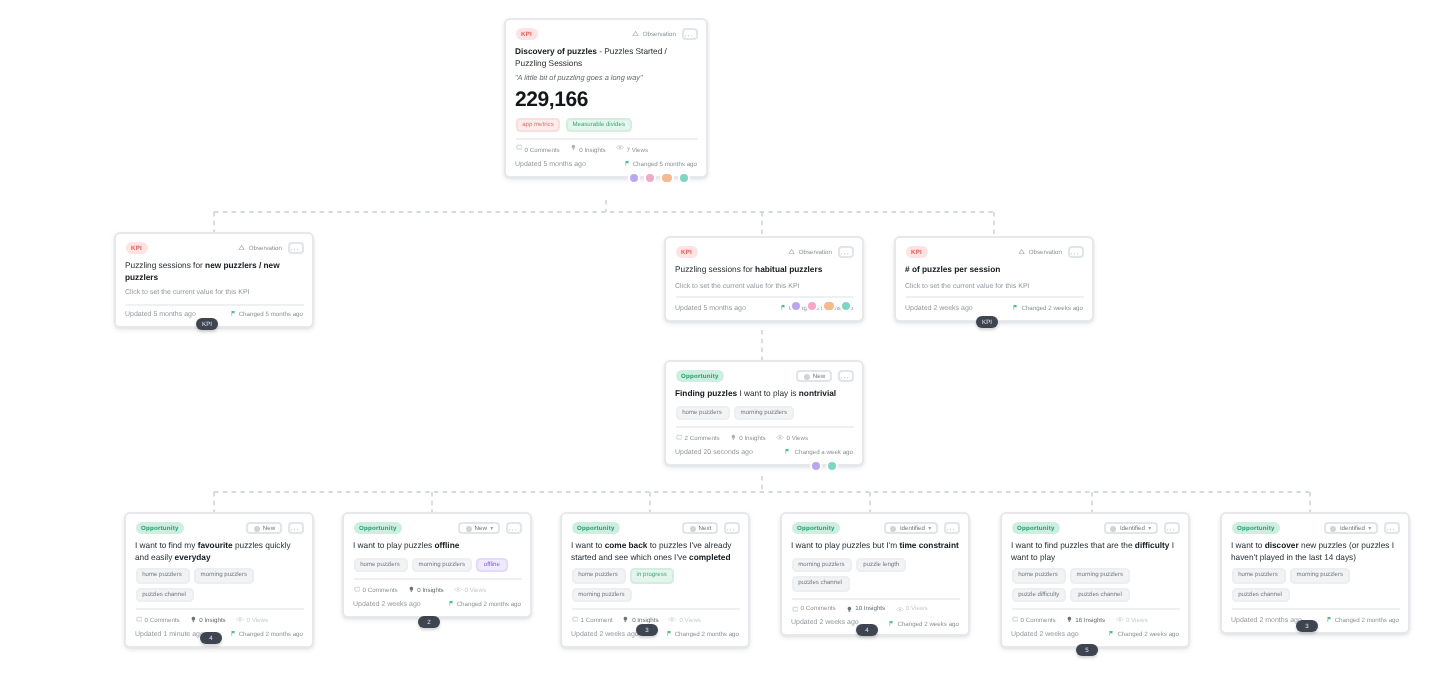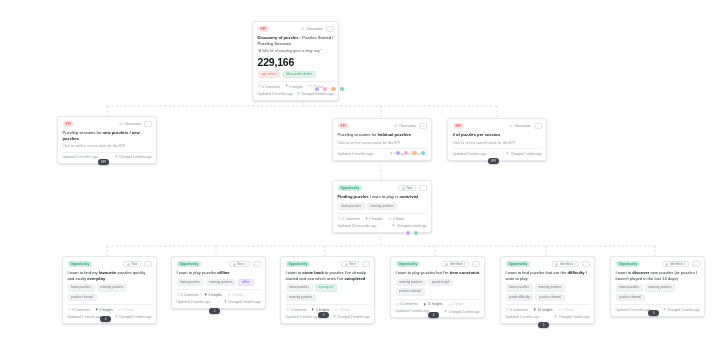--- a/index.html
+++ b/index.html
@@ -106,21 +106,21 @@
       <path d="M107 246 L655 246"></path>
       <path d="M107 246 L107 256"></path>
       <path d="M216 246 L216 256"></path>
       <path d="M325 246 L325 256"></path>
       <path d="M435 246 L435 256"></path>
       <path d="M546 246 L546 256"></path>
       <path d="M655 246 L655 256"></path>
     </g>
   </svg>
 
-  <div class="card" style="left:252px; top:21px; width:87px;">
+  <div class="card" style="left:252px; top:9px; width:102px;">
     <div class="crow">
       <span class="badge badge-kpi">KPI</span>
       <span style="display:flex; align-items:center; gap:2.5px;">
         <span class="mini">
           <span class="ico">
             <svg width="3.6" height="3.6" viewBox="0 0 16 16">
                 <path d="M2 13 L8 3 L14 13 Z" fill="none" stroke="#9aa0a6" stroke-width="1.6"></path>
               </svg>
           </span>
           <span>Observation</span>

